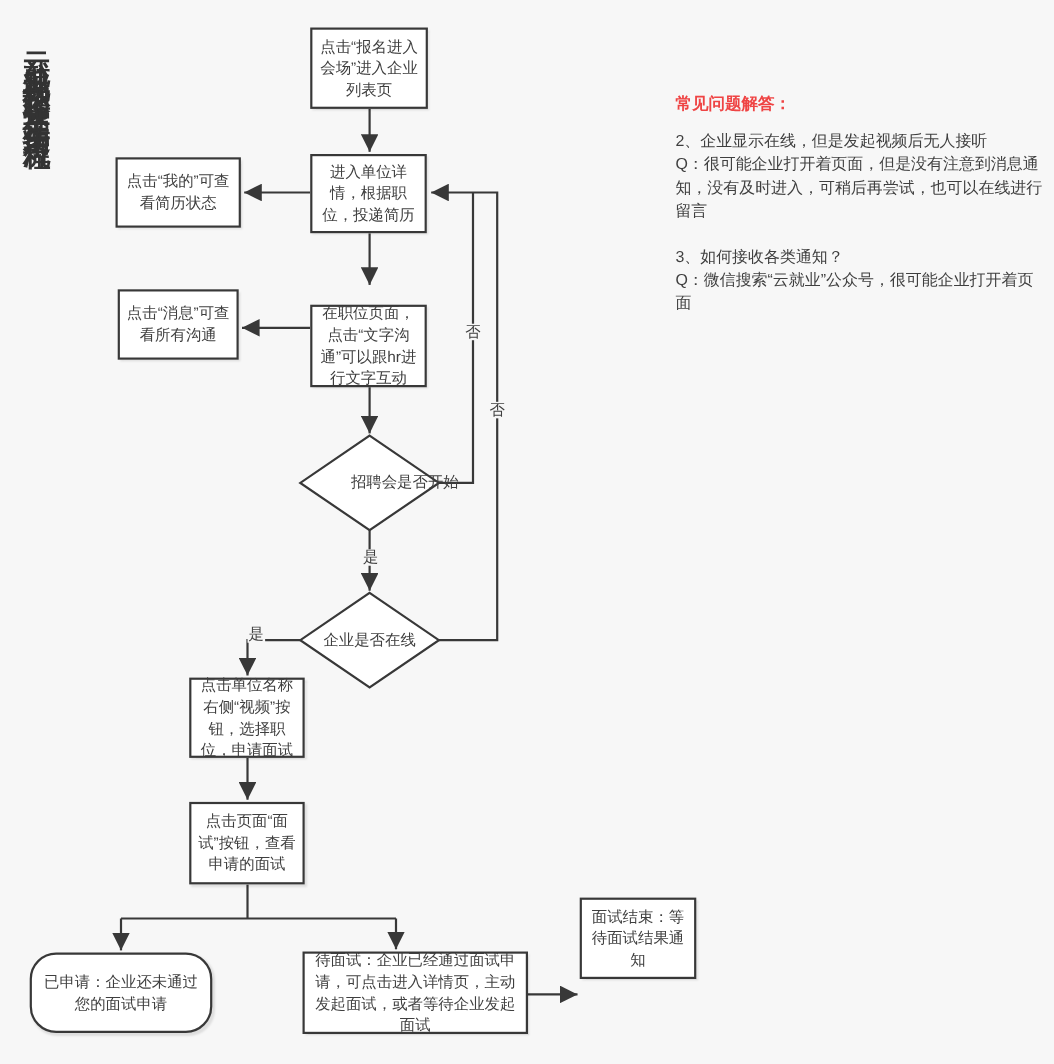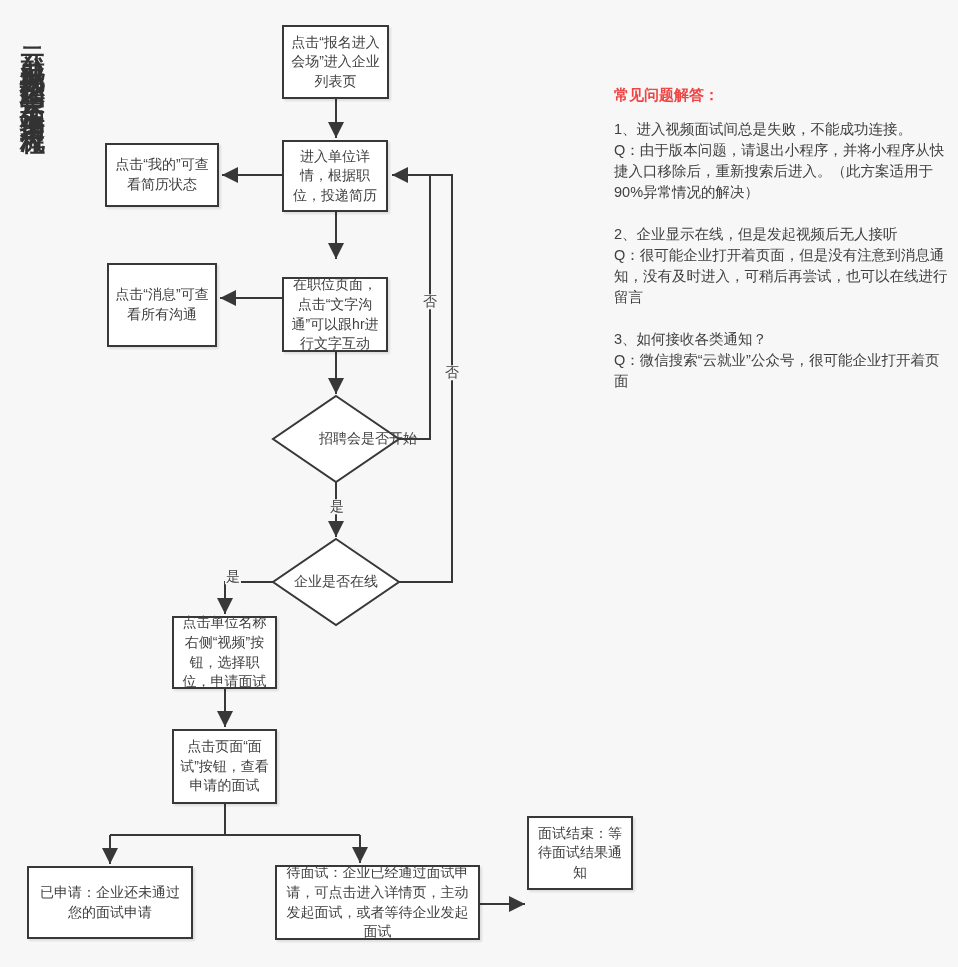--- a/index.html
+++ b/index.html
@@ -24,24 +24,24 @@
     background:#fff;border:2px solid #383838;
     box-shadow:2px 2px 2px rgba(0,0,0,0.10);
     display:flex;align-items:center;justify-content:center;
     text-align:center;font-size:14px;line-height:1.4;color:#3f3f3f;
     padding:4px 5px;
   }
   .n-start        {left:282px;top:25px; width:107px;height:74px;}
   .n-unit         {left:282px;top:140px;width:106px;height:72px;}
   .n-my           {left:105px;top:143px;width:114px;height:64px;}
   .n-chat         {left:282px;top:277px;width:106px;height:75px;}
-  .n-msg          {left:107px;top:263px;width:110px;height:84px;}
+  .n-msg          {left:107px;top:263px;width:110px;height:64px;}
   .n-apply        {left:172px;top:616px;width:105px;height:73px;}
   .n-view         {left:172px;top:729px;width:105px;height:75px;}
-  .n-applied      {left:27px; top:866px;width:166px;height:73px;}
+  .n-applied      {left:27px; top:866px;width:166px;height:73px;border-radius:24px;}
   .n-pending      {left:275px;top:865px;width:205px;height:75px;}
   .n-finished     {left:527px;top:816px;width:106px;height:74px;}
 
   .diamond-label{
     position:absolute;transform:translate(-50%,-50%);
     font-size:14px;color:#3f3f3f;white-space:nowrap;
   }
   .dl-1{left:336px;top:439px;margin-left:32px;}
   .dl-2{left:336px;top:582px;}
 
@@ -113,24 +113,20 @@
   <div class="diamond-label dl-2">企业是否在线</div>
 
   <div class="edge-label el-yes1">是</div>
   <div class="edge-label el-yes2">是</div>
   <div class="edge-label el-no1">否</div>
   <div class="edge-label el-no2">否</div>
 
   <div class="faq">
     <p class="faq-title">常见问题解答：</p>
     <div class="faq-item">
-      <div>1、进入视频面试间总是失败，不能成功连接。</div>
-      <div>Q：由于版本问题，请退出小程序，并将小程序从快捷入口移除后，重新搜索后进入。（此方案适用于90%异常情况的解决）</div>
-    </div>
-    <div class="faq-item">
       <div>2、企业显示在线，但是发起视频后无人接听</div>
       <div>Q：很可能企业打开着页面，但是没有注意到消息通知，没有及时进入，可稍后再尝试，也可以在线进行留言</div>
     </div>
     <div class="faq-item">
       <div>3、如何接收各类通知？</div>
       <div>Q：微信搜索“云就业”公众号，很可能企业打开着页面</div>
     </div>
   </div>
 
 </div>

